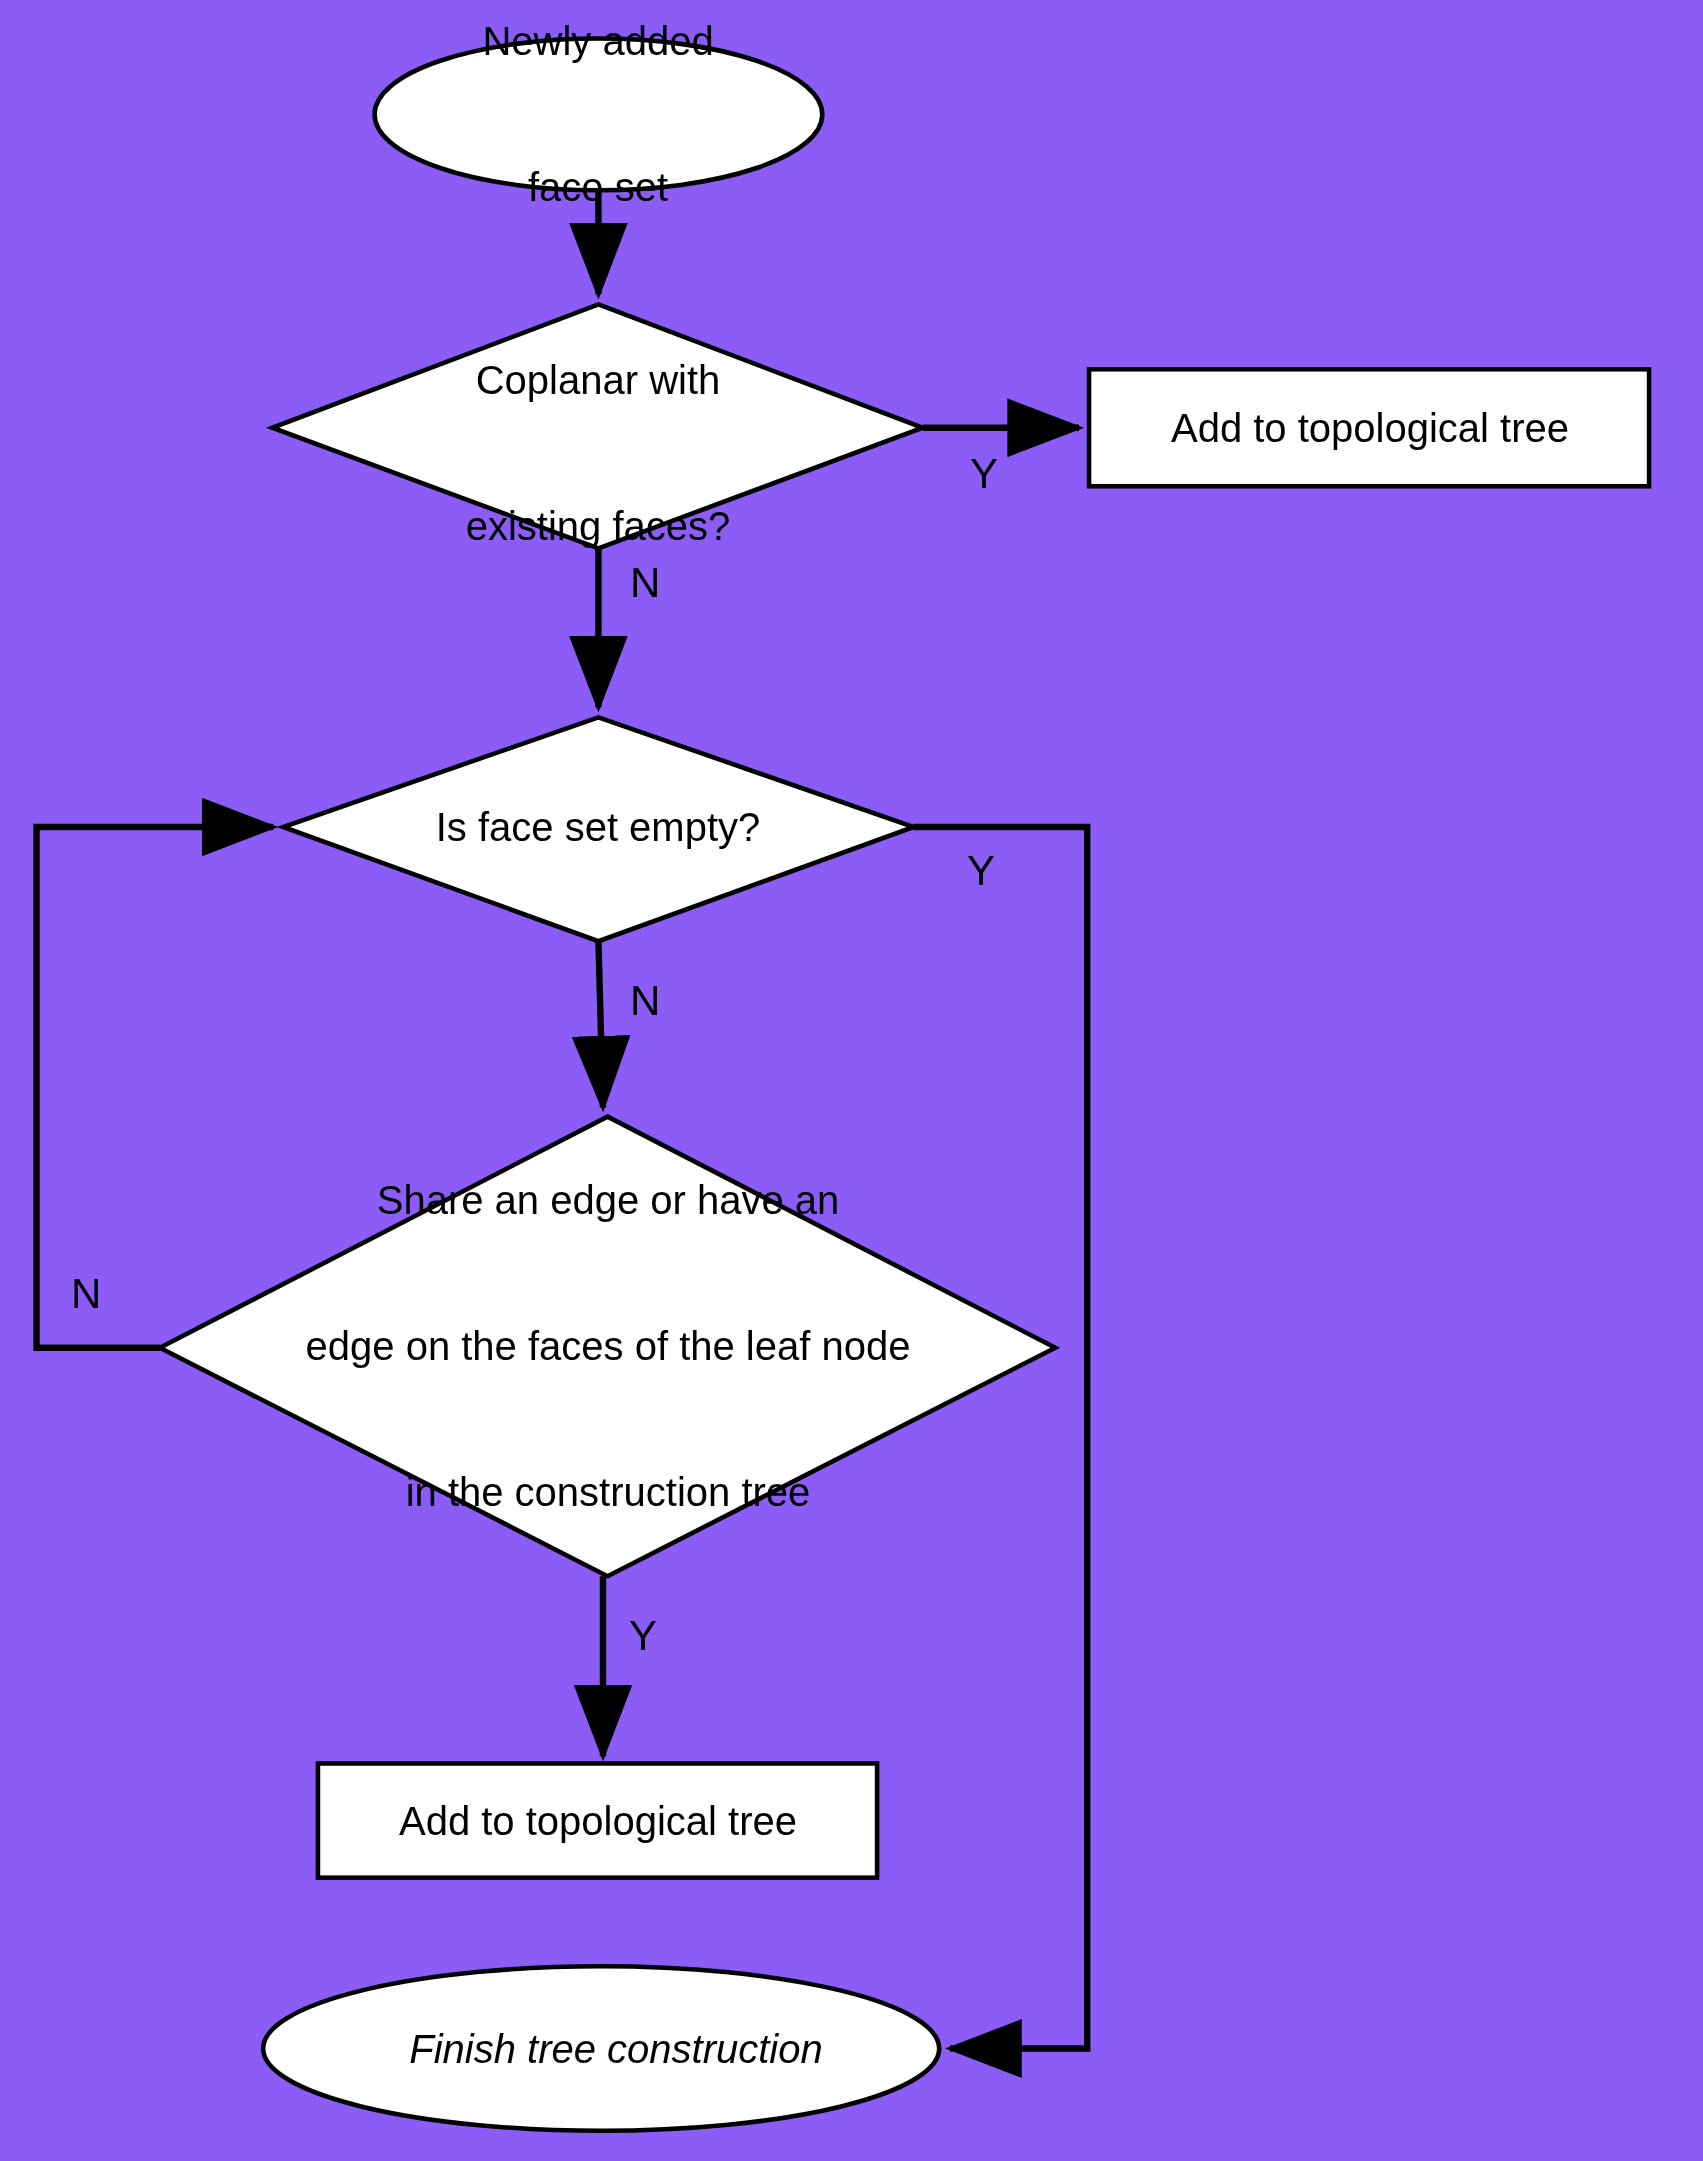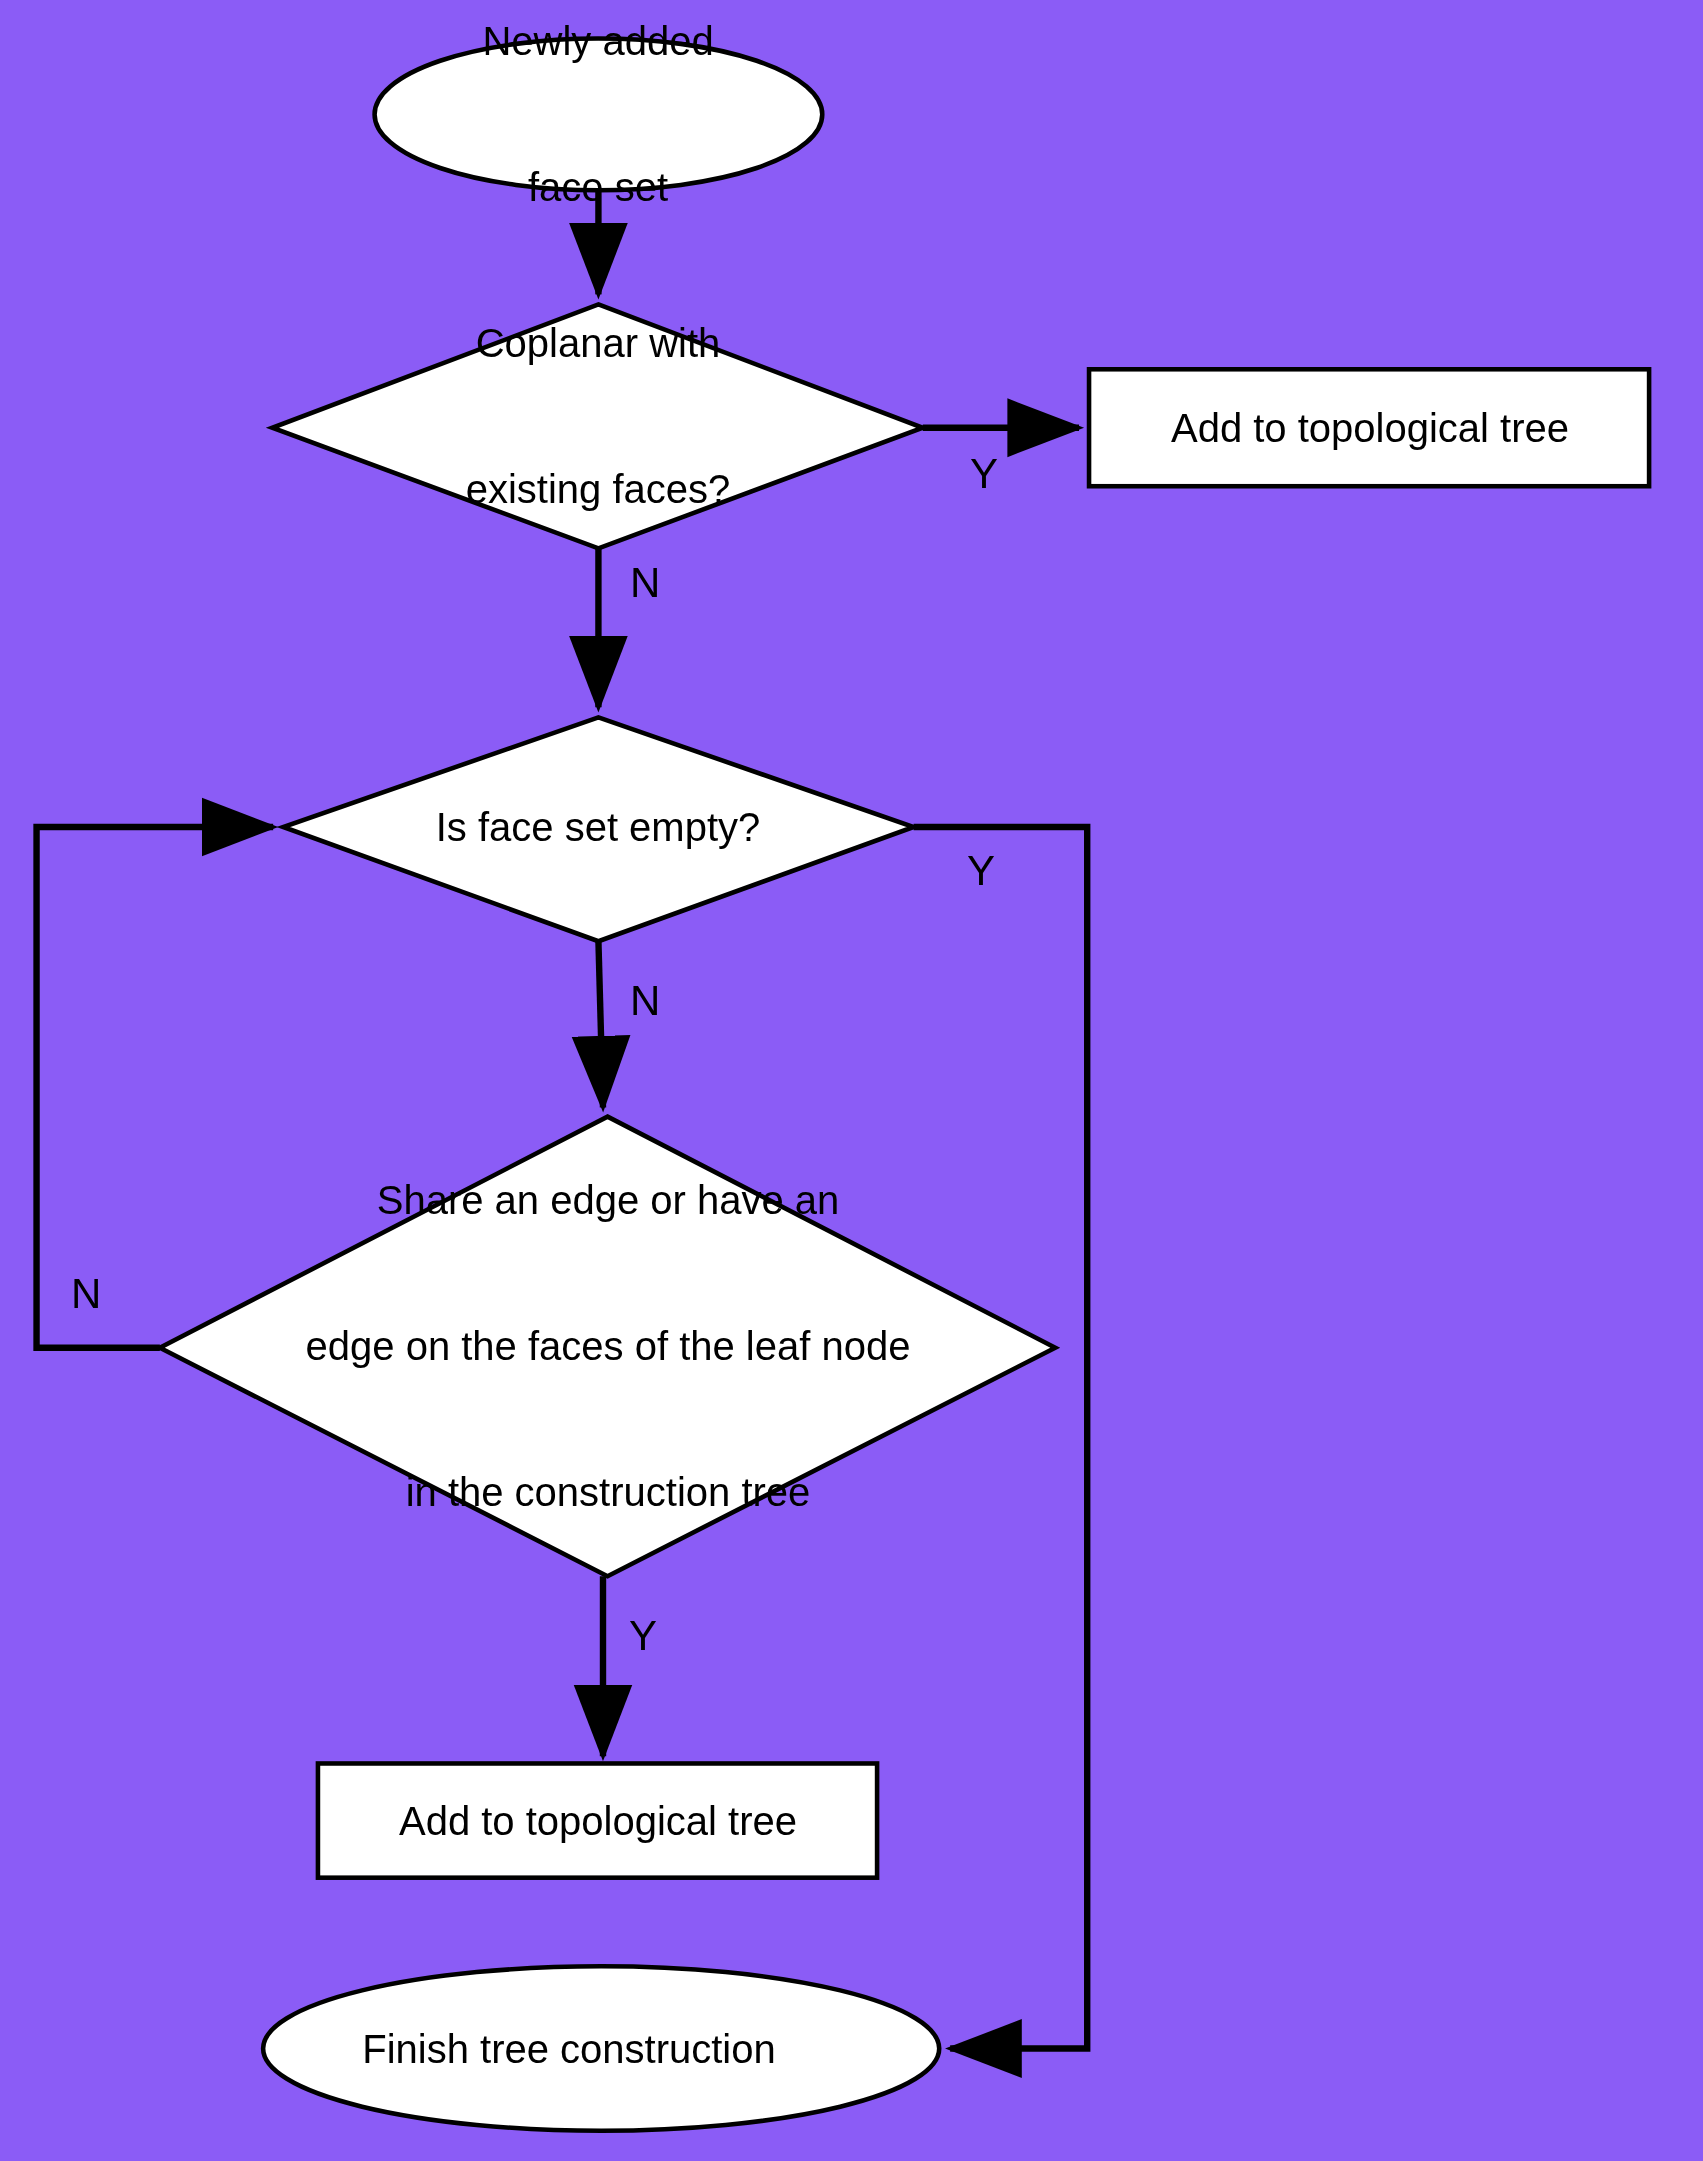--- a/index.html
+++ b/index.html
@@ -83,38 +83,38 @@
     <path d="M175,1475 L40,1475 L40,905 L299,905" fill="none" stroke="#000000" stroke-width="7" marker-end="url(#arrow)"></path>
 
     <path d="M1000,905 L1190,905 L1190,2242 L1040,2242" fill="none" stroke="#000000" stroke-width="7" marker-end="url(#arrow)"></path>
   </svg>
 
   <div class="node-text t-center" style="left:598px; top:114px; width:384px;">
     <div>Newly added</div>
     <div>face set</div>
   </div>
 
-  <div class="node-text t-center" style="left:598px; top:416px; width:420px;">
+  <div class="node-text t-center" style="left:598px; top:453px; width:420px;">
     <div>Coplanar with</div>
     <div>existing faces?</div>
   </div>
 
   <div class="node-text t-center" style="left:1370px; top:428px; width:548px;">Add to topological tree</div>
 
   <div class="node-text t-center" style="left:598px; top:827px; width:548px;">Is face set empty?</div>
 
   <div class="node-text t-center" style="left:608px; top:1346px; width:768px;">
     <div>Share an edge or have an</div>
     <div>edge on the faces of the leaf node</div>
     <div>in the construction tree</div>
   </div>
 
   <div class="node-text t-center" style="left:598px; top:1821px; width:548px;">Add to topological tree</div>
 
-  <div class="node-text t-center" style="left:569px; top:2049px; width:603px;">Finish tree construction</div>
+  <div class="node-text t-center" style="left:616px; top:2049px; width:603px;font-style:italic;">Finish tree construction</div>
 
   <div class="edge-label" style="left:970px; top:453px;">Y</div>
 
   <div class="edge-label" style="left:630px; top:562px;">N</div>
 
   <div class="edge-label" style="left:967px; top:850px;">Y</div>
 
   <div class="edge-label" style="left:630px; top:980px;">N</div>
 
   <div class="edge-label" style="left:629px; top:1615px;">Y</div>

